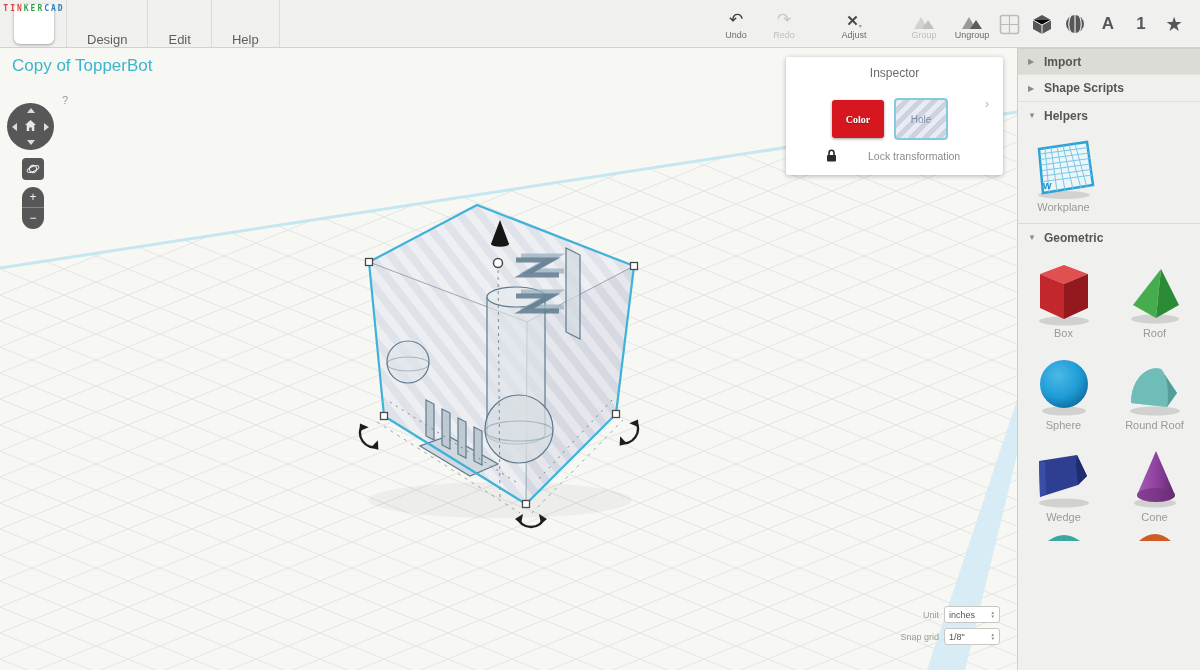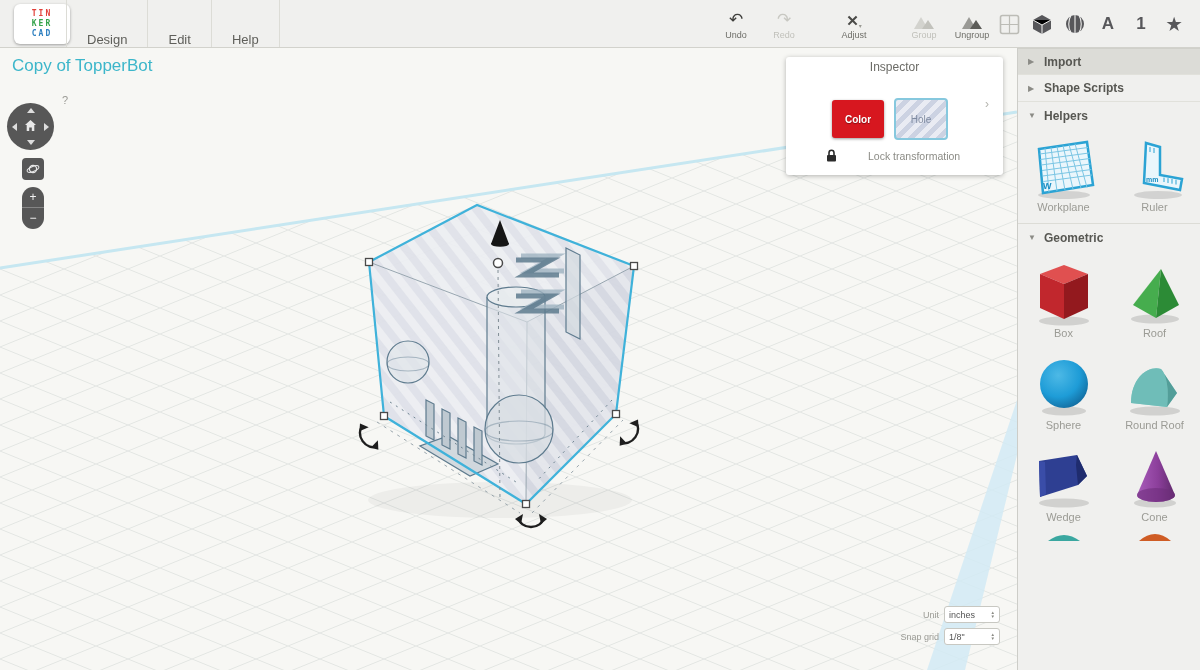--- a/index.html
+++ b/index.html
@@ -2,22 +2,22 @@
 <html><head>
 <meta charset="utf-8">
 <style>
   * { margin:0; padding:0; box-sizing:border-box; }
   html,body { width:1200px; height:670px; overflow:hidden;
     font-family:"Liberation Sans", sans-serif; background:#f7f7f4; position:relative; }
 
   
   #header { position:absolute; left:0; top:0; width:1200px; height:48px;
     background:#f0f0ee; border-bottom:1px solid #d2d2cc; z-index:30; }
-  #logo { position:absolute; left:14px; top:4px; width:56px; height:40px; background:#fff;
-    border-radius:6px; box-shadow:0 1px 3px rgba(0,0,0,.35); display:flex; flex-direction:column;
+  #logo { position:absolute; left:14px; top:4px; width:40px; height:40px; background:#fff;
+    border-radius:6px; box-shadow:0 1px 3px rgba(0,0,0,.35); display:flex; flex-direction:row;
     justify-content:center; cursor:pointer; }
   .logo-row { font-family:"DejaVu Sans Mono", monospace; font-size:8px; font-weight:bold;
     line-height:10px; letter-spacing:2px; text-align:center; }
   .lr1{color:#e2403a} .lr2{color:#33a24a} .lr3{color:#2d7fc0}
   #menus { position:absolute; left:66px; top:0; height:47px; display:flex; }
   .menu-item { padding:16px 20px; line-height:47px; font-size:13px; color:#5f5f5a;
     border-right:1px solid #dcdcd6; cursor:pointer; }
   .menu-item:first-child { border-left:1px solid #dcdcd6; }
 
   #toolbar { position:absolute; left:712px; top:5px; display:flex; }
@@ -53,25 +53,25 @@
   #orbit-btn { position:absolute; left:22px; top:158px; width:22px; height:22px; border-radius:4px;
     z-index:10; display:flex; align-items:center; justify-content:center; cursor:pointer; }
   #zoom-pill { position:absolute; left:22px; top:187px; width:22px; height:42px; border-radius:11px;
     z-index:10; text-align:center; cursor:pointer; }
   #zoom-pill span { display:block; height:20px; line-height:20px; font-size:12px; }
   #zoom-out { border-top:1px solid rgba(255,255,255,.28); }
 
   
   #inspector { position:absolute; left:786px; top:57px; width:217px; height:118px; background:#fff;
     border-radius:3px; box-shadow:0 1px 5px rgba(0,0,0,.28); z-index:20; }
-  #insp-title { text-align:center; font-size:12px; color:#6b6b66; padding-top:3px; }
+  #insp-title { text-align:center; font-size:12px; color:#6b6b66; padding-top:9px; }
   #swatch-color { position:absolute; left:46px; top:43px; width:52px; height:38px; border-radius:3px;
     background:#d7171f; box-shadow:0 1px 3px rgba(0,0,0,.4); display:flex; align-items:center;
     justify-content:center; cursor:pointer; }
-  #swatch-color .sw-label { color:#fff; font-size:10px; font-weight:bold; text-shadow:0 1px 1px rgba(0,0,0,.4); }
+  #swatch-color .sw-label { color:#fff; font-size:10px; font-weight:bold; text-shadow:0 1px 1px rgba(0,0,0,.4);font-family:Liberation Serif, serif; }
   #swatch-hole { position:absolute; left:108px; top:41px; width:54px; height:42px; border-radius:4px;
     border:2px solid #86c8de; display:flex; align-items:center; justify-content:center; cursor:pointer;
     background:repeating-linear-gradient(135deg,#e9ebf3 0 5px,#ccd2e2 5px 10px); }
   #swatch-hole .sw-label { color:rgba(95,110,135,.72); font-size:10px; }
   #insp-expand { position:absolute; right:14px; top:40px; color:#b4b4ae; font-size:12px; cursor:pointer; }
   #lock-row { position:absolute; left:40px; top:92px; display:flex; align-items:center; gap:7px; cursor:pointer; }
   #lock-label { font-size:10.5px; color:#8c8c86;padding-left:24px; }
 
   
   #unit-box { position:absolute; left:888px; top:606px; width:112px; z-index:10; }
@@ -347,29 +347,20 @@
     <div class="cell">
       <svg width="66" height="62" viewBox="0 0 66 62">
         <ellipse cx="33" cy="56" rx="26" ry="4" fill="#000" opacity="0.12"></ellipse>
         <polygon points="8,10 56,3 62,46 12,54" fill="#eaf6fc" stroke="#2ba3d4" stroke-width="2.5"></polygon>
         <path d="M14,9.2 L18,53.2 M20,8.3 L26,52.2 M26,7.4 L34,51.2 M32,6.5 L42,50.2 M38,5.6 L50,49.2 M44,4.7 L56,48.5
                  M8.7,15 L57,8.5 M9.4,20.5 L58,14 M10.2,26 L58.7,19.5 M11,31.5 L59.5,25 M11.7,37 L60.3,30.5 M12.4,42.5 L61,36" stroke="#7cc6e4" stroke-width="1"></path>
         <text x="12" y="50" font-size="9" font-weight="bold" fill="#1d8fc4">W</text>
       </svg>
       <div class="cell-label">Workplane</div>
     </div>
-    <div class="cell">
-      <svg width="66" height="62" viewBox="0 0 66 62">
-        <ellipse cx="36" cy="56" rx="24" ry="4" fill="#000" opacity="0.12"></ellipse>
-        <path d="M24,4 L38,8 L38,36 L60,40 L58,51 L22,44 Z" fill="#eaf6fc" stroke="#2ba3d4" stroke-width="2.5"></path>
-        <path d="M42,38.5 L42,43 M46,39.2 L46,44 M50,40 L50,44.7 M54,40.7 L54,45.5 M28,8 L28,13 M32,9 L32,14" stroke="#2ba3d4" stroke-width="1"></path>
-        <text x="24" y="43" font-size="7" font-weight="bold" fill="#1d8fc4">mm</text>
-      </svg>
-      <div class="cell-label">Ruler</div>
-    </div>
   </div>
   <div class="divider"></div>
 
   <div class="side-row" style="border-bottom:none">
     <span class="tri">▼</span>
     <span class="side-label">Geometric</span>
   </div>
 
   <div class="shape-grid">
     <div class="cell">

